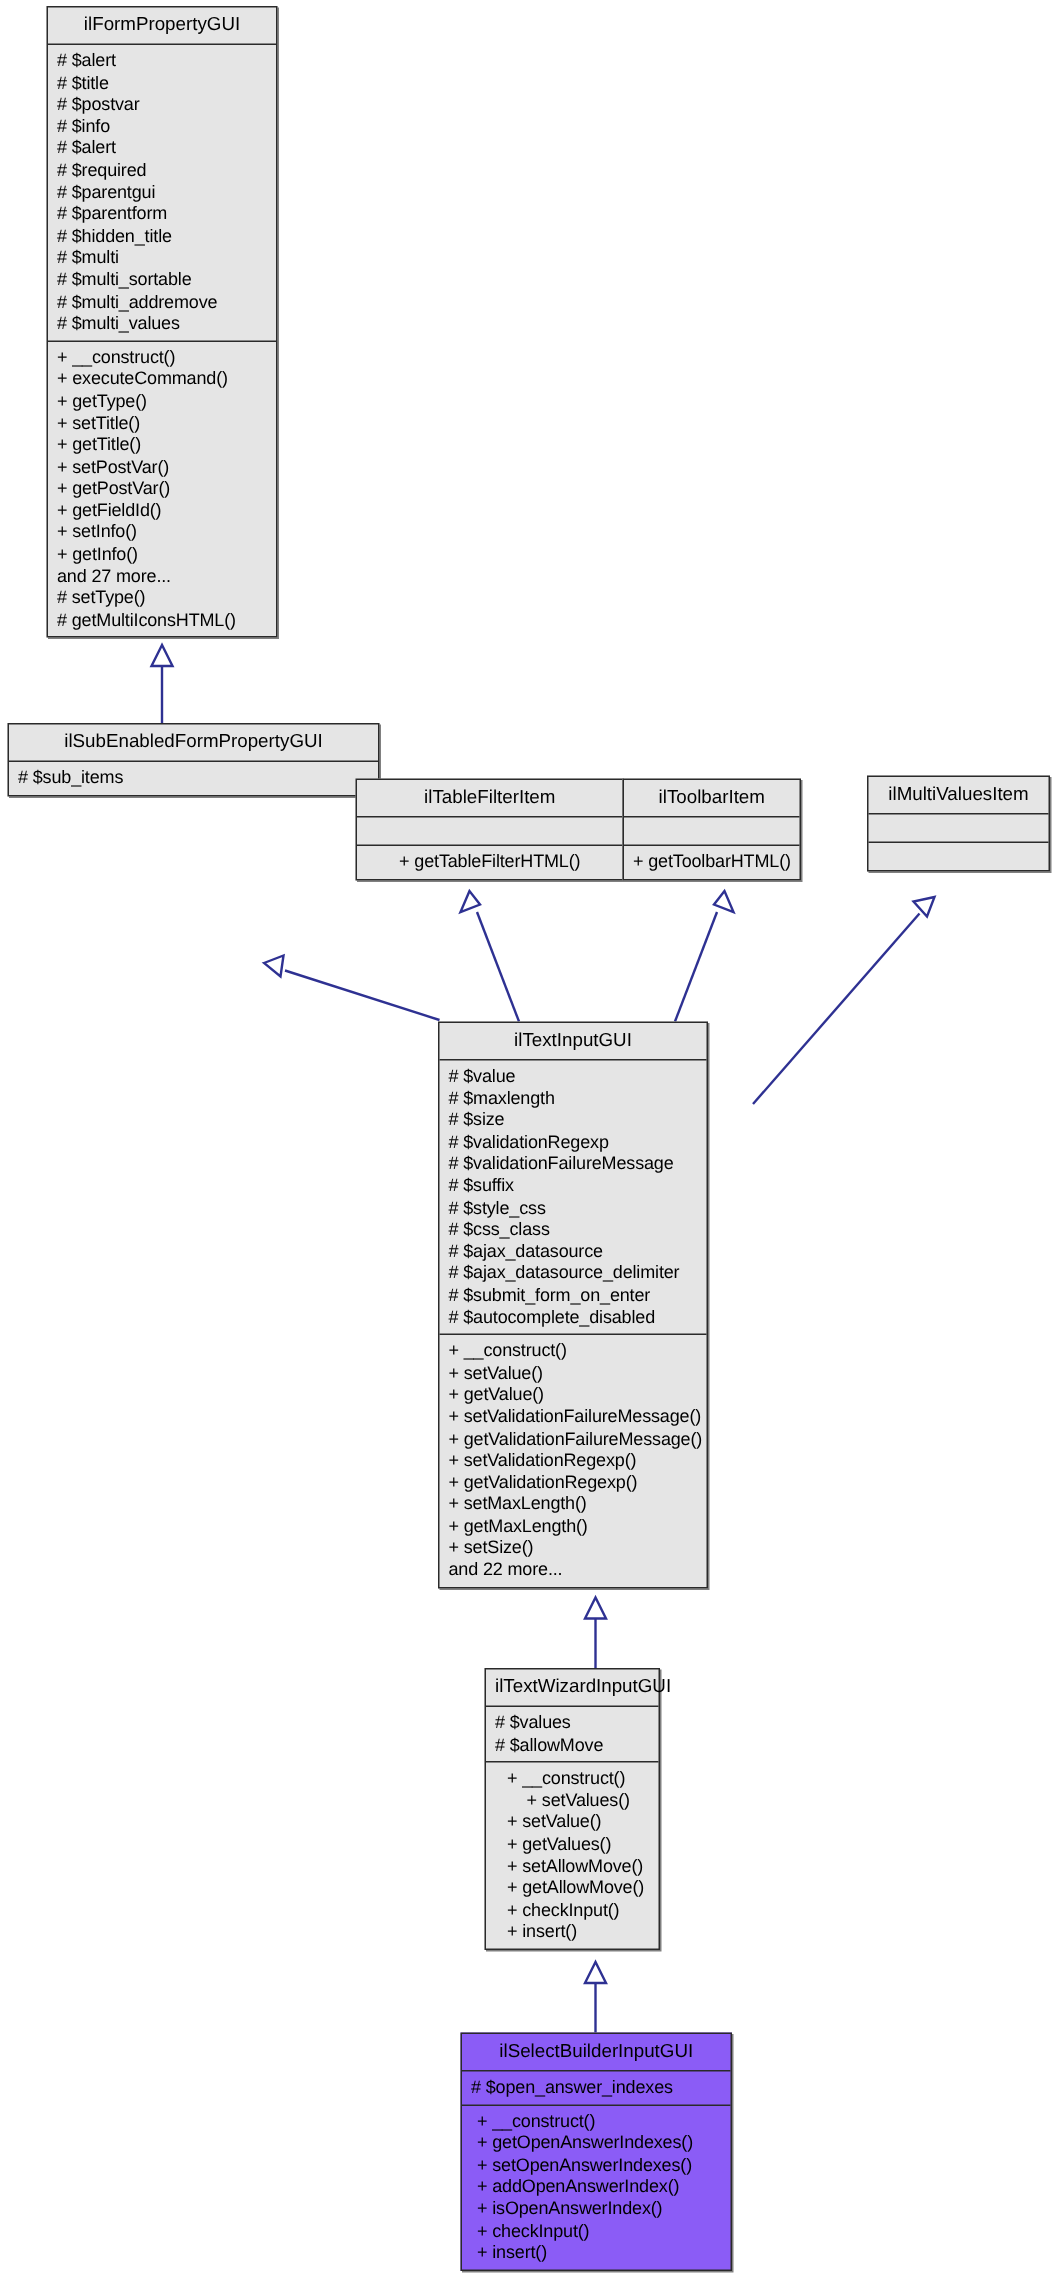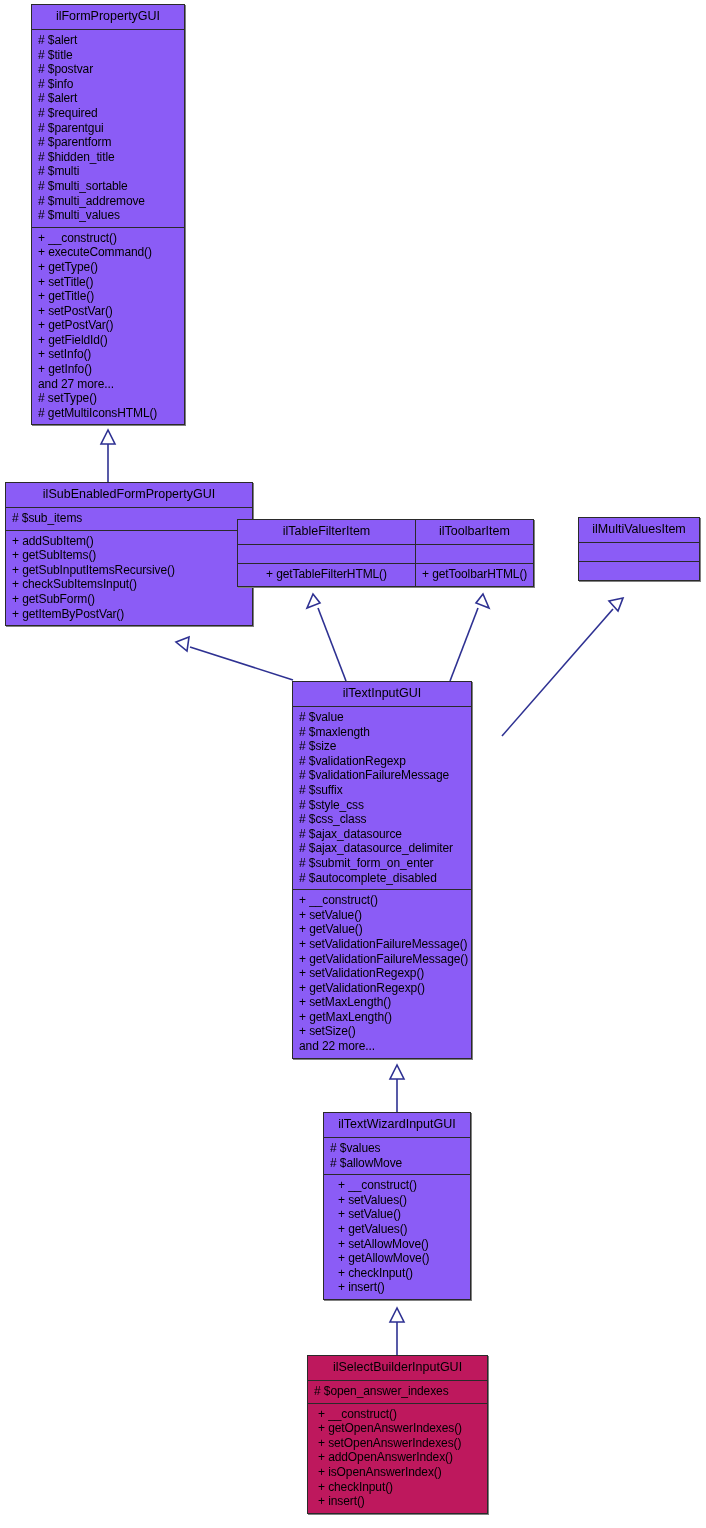--- a/index.html
+++ b/index.html
@@ -20,25 +20,25 @@
     left: 0;
     top: 0;
     width: 706px;
     height: 1528px;
     pointer-events: none;
   }
   .uml-class {
     position: absolute;
     box-sizing: border-box;
     border: 1px solid #2a2a2a;
+    background: #e5e5e5;
+    box-shadow: 1px 1px 0 0 #808080;
+  }
+  .uml-class.highlight {
     background: #8b5cf6;
-    box-shadow: 1px 1px 0 0 #808080;
-  }
-  .uml-class.highlight {
-    background: #be185d;
   }
   .uml-title {
     text-align: center;
     font-size: 12.5px;
     line-height: 15px;
     color: #000000;
     padding: 4px 6px 5px 6px;
     border-bottom: 1px solid #2a2a2a;
     white-space: nowrap;
   }
@@ -136,28 +136,20 @@
       <div class="uml-row"># setType()</div>
       <div class="uml-row"># getMultiIconsHTML()</div>
     </div>
   </div>
 
   <div class="uml-class" style="left:5px; top:482px; width:248px;">
     <div class="uml-title">ilSubEnabledFormPropertyGUI</div>
     <div class="uml-section">
       <div class="uml-row"># $sub_items</div>
     </div>
-    <div class="uml-section">
-      <div class="uml-row">+ addSubItem()</div>
-      <div class="uml-row">+ getSubItems()</div>
-      <div class="uml-row">+ getSubInputItemsRecursive()</div>
-      <div class="uml-row">+ checkSubItemsInput()</div>
-      <div class="uml-row">+ getSubForm()</div>
-      <div class="uml-row">+ getItemByPostVar()</div>
-    </div>
   </div>
 
   <div class="uml-class" style="left:237px; top:519px; width:179px;">
     <div class="uml-title">ilTableFilterItem</div>
     <div class="uml-section empty"></div>
     <div class="uml-section">
       <div class="uml-row" style="text-align:center;">+ getTableFilterHTML()</div>
     </div>
   </div>
 
@@ -199,29 +191,29 @@
       <div class="uml-row">+ getValidationFailureMessage()</div>
       <div class="uml-row">+ setValidationRegexp()</div>
       <div class="uml-row">+ getValidationRegexp()</div>
       <div class="uml-row">+ setMaxLength()</div>
       <div class="uml-row">+ getMaxLength()</div>
       <div class="uml-row">+ setSize()</div>
       <div class="uml-row">and 22 more...</div>
     </div>
   </div>
 
-  <div class="uml-class" style="left:323px; top:1112px; width:148px;">
+  <div class="uml-class" style="left:323px; top:1112px; width:117px;">
     <div class="uml-title">ilTextWizardInputGUI</div>
     <div class="uml-section">
       <div class="uml-row"># $values</div>
       <div class="uml-row"># $allowMove</div>
     </div>
     <div class="uml-section">
       <div class="uml-row" style="padding-left:8px;">+ __construct()</div>
-      <div class="uml-row" style="padding-left:8px;">+ setValues()</div>
+      <div class="uml-row" style="padding-left:8px;text-align:center;">+ setValues()</div>
       <div class="uml-row" style="padding-left:8px;">+ setValue()</div>
       <div class="uml-row" style="padding-left:8px;">+ getValues()</div>
       <div class="uml-row" style="padding-left:8px;">+ setAllowMove()</div>
       <div class="uml-row" style="padding-left:8px;">+ getAllowMove()</div>
       <div class="uml-row" style="padding-left:8px;">+ checkInput()</div>
       <div class="uml-row" style="padding-left:8px;">+ insert()</div>
     </div>
   </div>
 
   <div class="uml-class highlight" style="left:307px; top:1355px; width:181px;">

